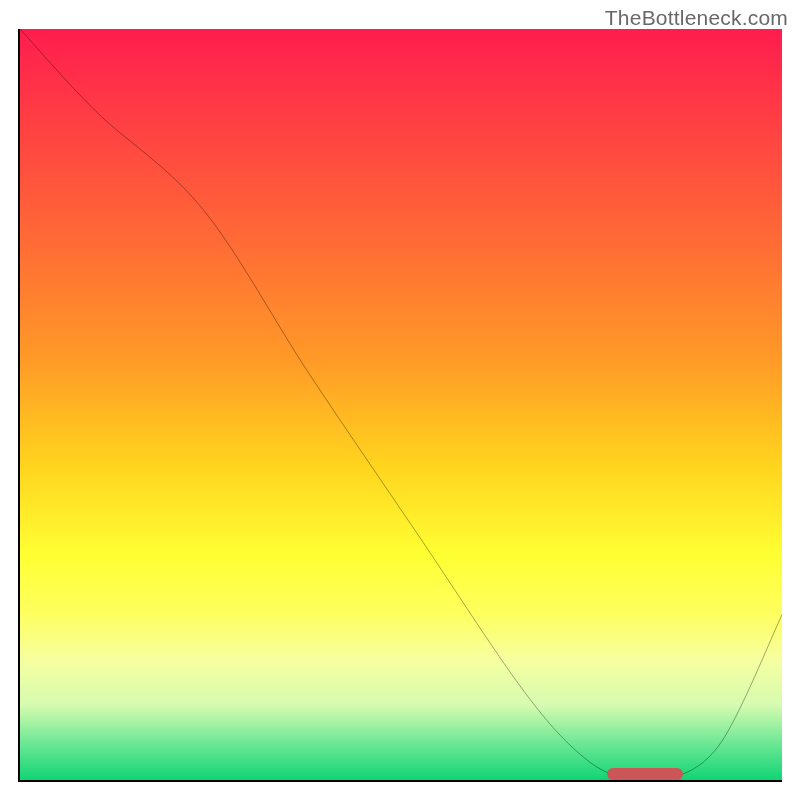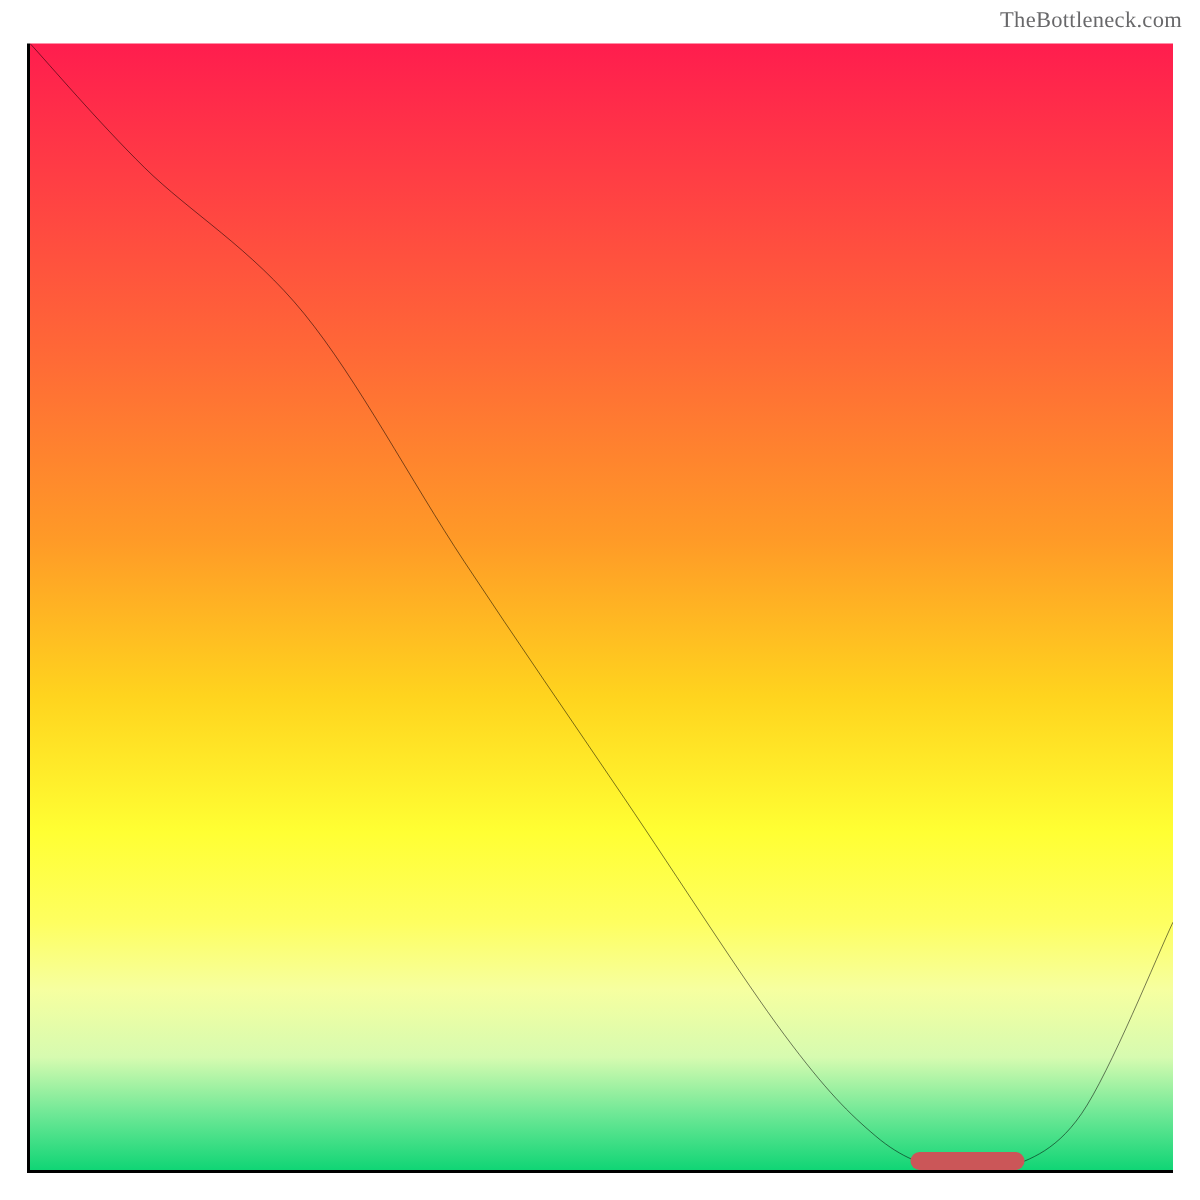--- a/index.html
+++ b/index.html
@@ -40,22 +40,22 @@
   .marker {
     position: absolute;
     height: 12px;
     border-radius: 6px;
     background: #cb5658;
   }
   .watermark {
     position: absolute;
     top: 6px;
     right: 12px;
-    font-family: Liberation Serif, serif;
-    font-size: 15px;
+    font-family: Liberation Sans, sans-serif;
+    font-size: 21px;
     color: #68686a;
     letter-spacing: 0.2px;
   }
 </style>
 </head>
 <body>
 
 <div class="stage">
   <div class="watermark">TheBottleneck.com</div>
 

